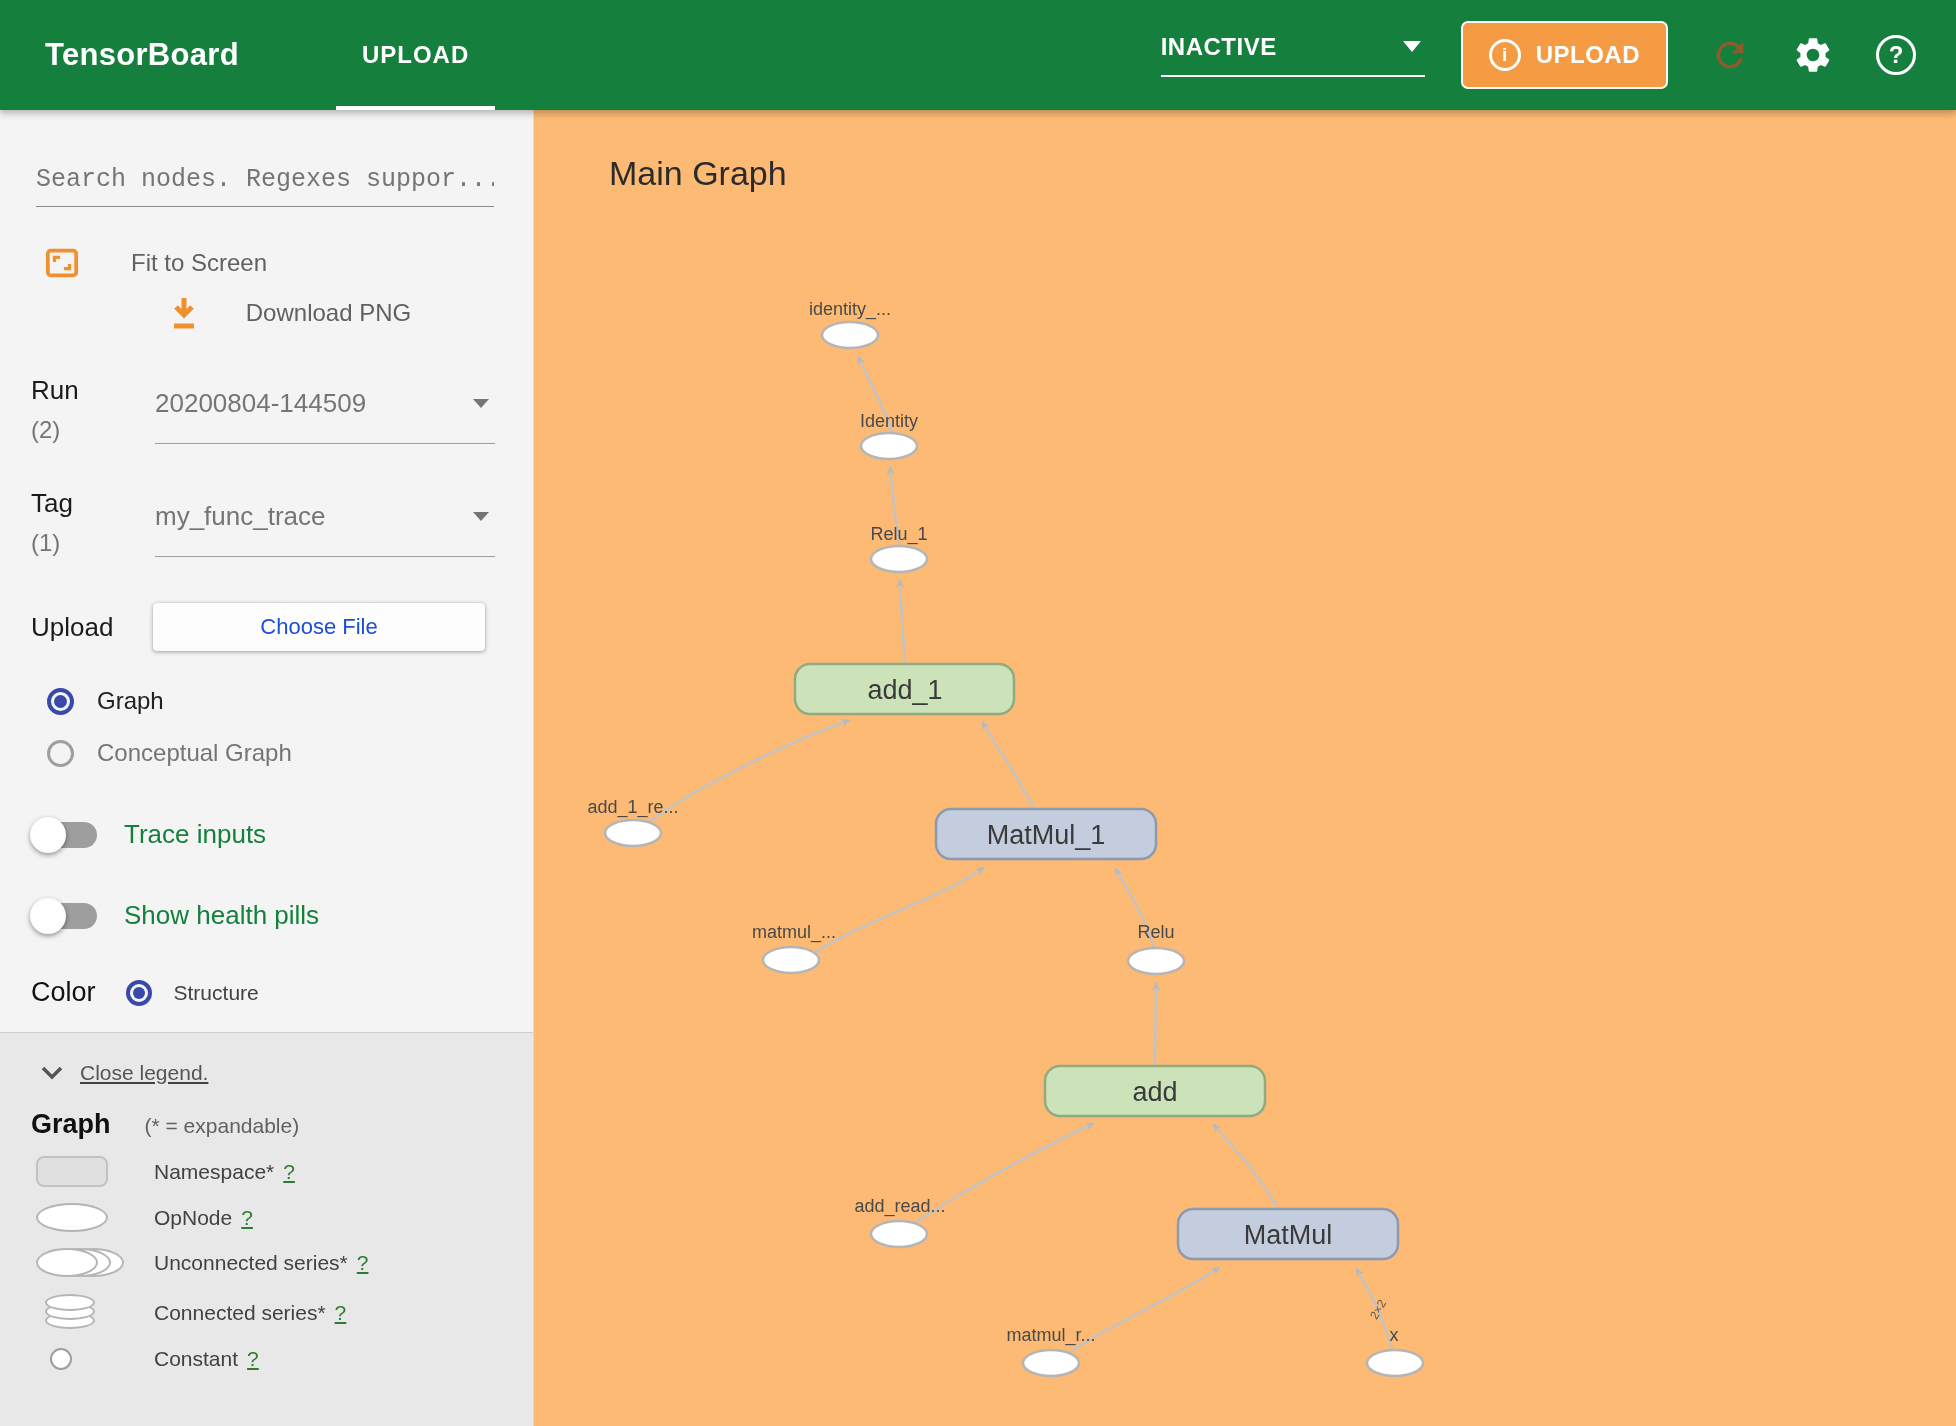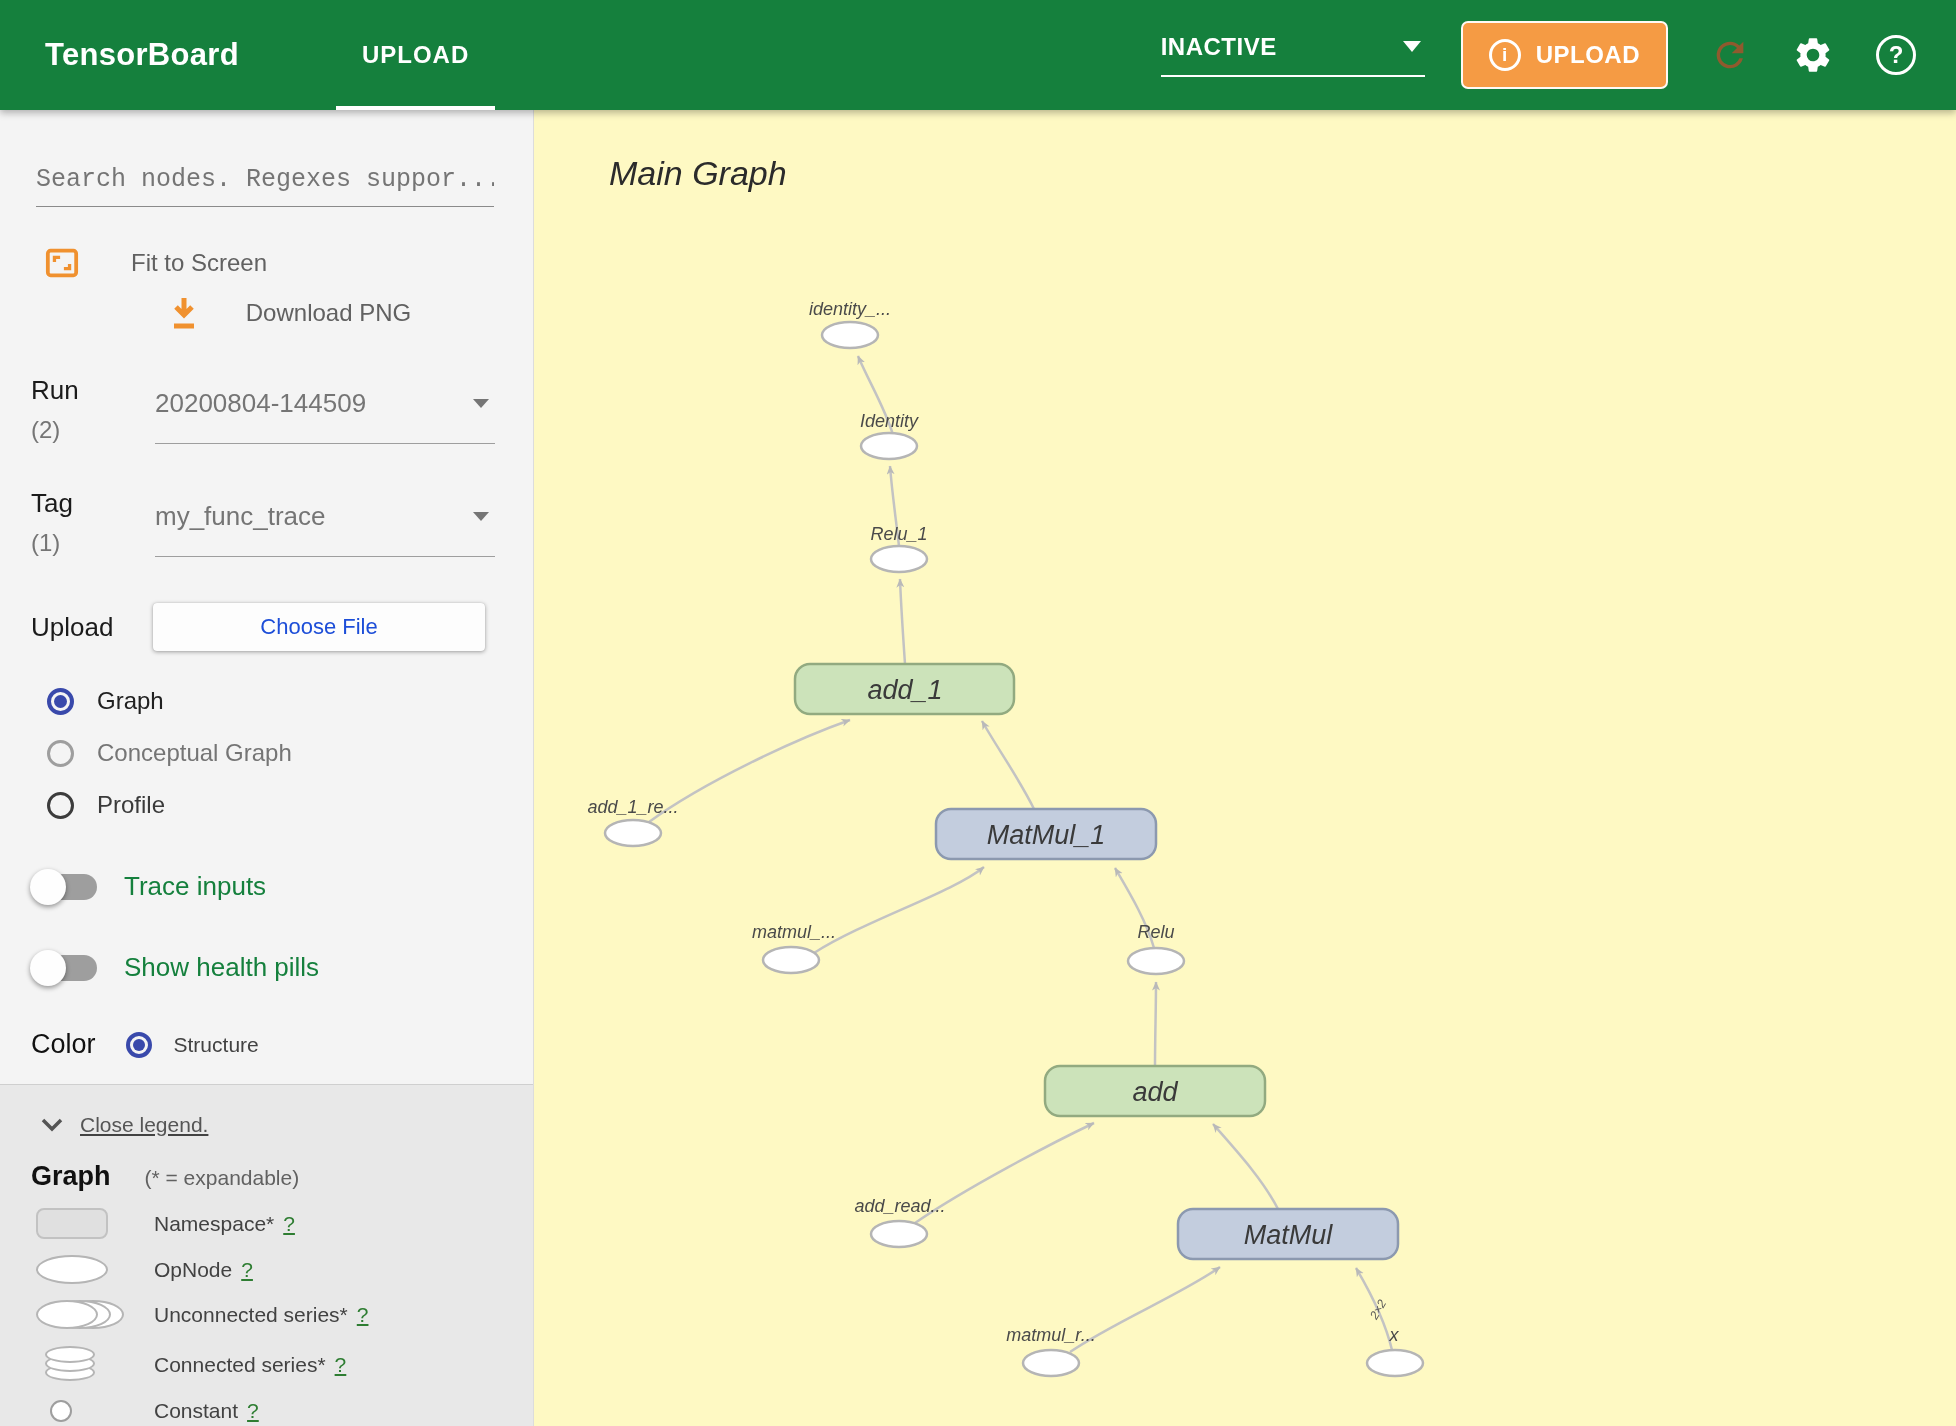--- a/index.html
+++ b/index.html
@@ -28,21 +28,21 @@
   .upload-label { color:#fff; font-size:24px; font-weight:700; letter-spacing:.5px; }
   .hdr-icon { margin-left:42px; display:flex; align-items:center; cursor:pointer; }
   .help-circle { width:40px; height:40px; border:3.5px solid #fff; border-radius:50%;
     display:flex; align-items:center; justify-content:center; color:#fff;
     font-size:24px; font-weight:700; margin-right:40px; }
 
   
   .body { display:flex; height:1316px; }
   .sidebar { width:534px; background:#f4f4f4; border-right:1px solid #dcdcdc;
     display:flex; flex-direction:column; font-size:24px; color:#424242; flex-shrink:0; }
-  .main { flex:1; position:relative; background:#fef9c3;font-style:italic; }
+  .main { flex:1; position:relative; background:#fdba74; }
 
   
   .search-wrap { margin:54px 40px 0 36px; }
   .search-wrap input { width:458px; background:transparent; border:none;
     border-bottom:1px solid #8a8a8a; font-size:25px; padding:0 0 12px 0;
     color:#424242; outline:none; font-family:Liberation Mono, monospace; }
   .search-wrap input::placeholder { color:#757575; }
 
   .tool-row { display:flex; align-items:center; margin-left:45px; cursor:pointer; }
   .tool-row.first { margin-top:40px;gap:7px; }
@@ -218,24 +218,20 @@
     </div>
 
     <div class="radio-row first">
       <span class="radio sel"></span>
       <span class="radio-label rl-dark">Graph</span>
     </div>
     <div class="radio-row">
       <span class="radio gray"></span>
       <span class="radio-label rl-gray">Conceptual Graph</span>
     </div>
-    <div class="radio-row">
-      <span class="radio dark"></span>
-      <span class="radio-label rl-mid">Profile</span>
-    </div>
 
     <div class="toggle-row">
       <span class="toggle">
         <span class="track"></span>
           <span class="knob"></span>
       </span>
       <span class="toggle-label">Trace inputs</span>
     </div>
     <div class="toggle-row second">
       <span class="toggle">

